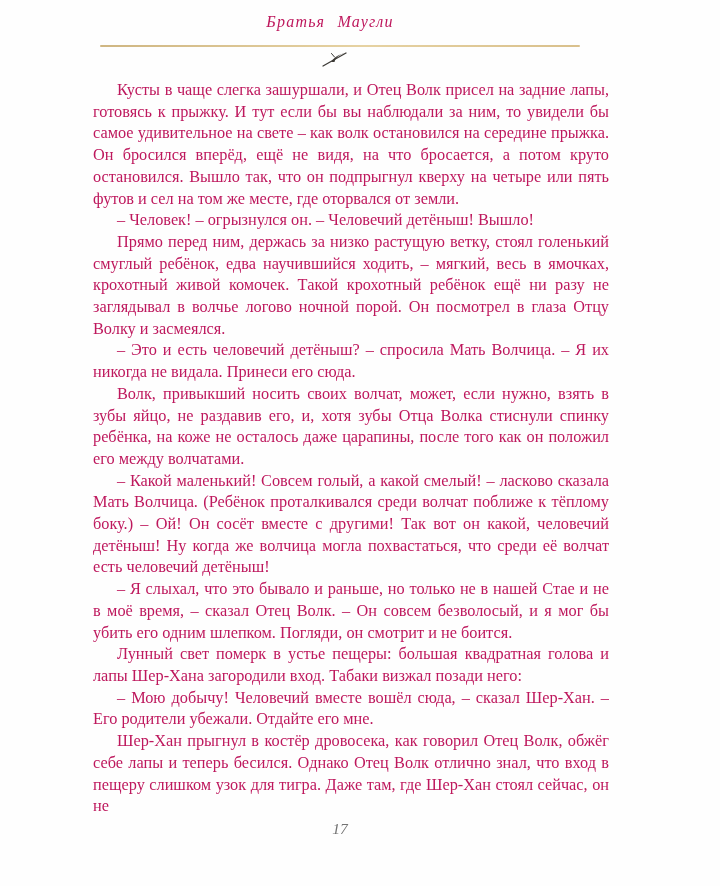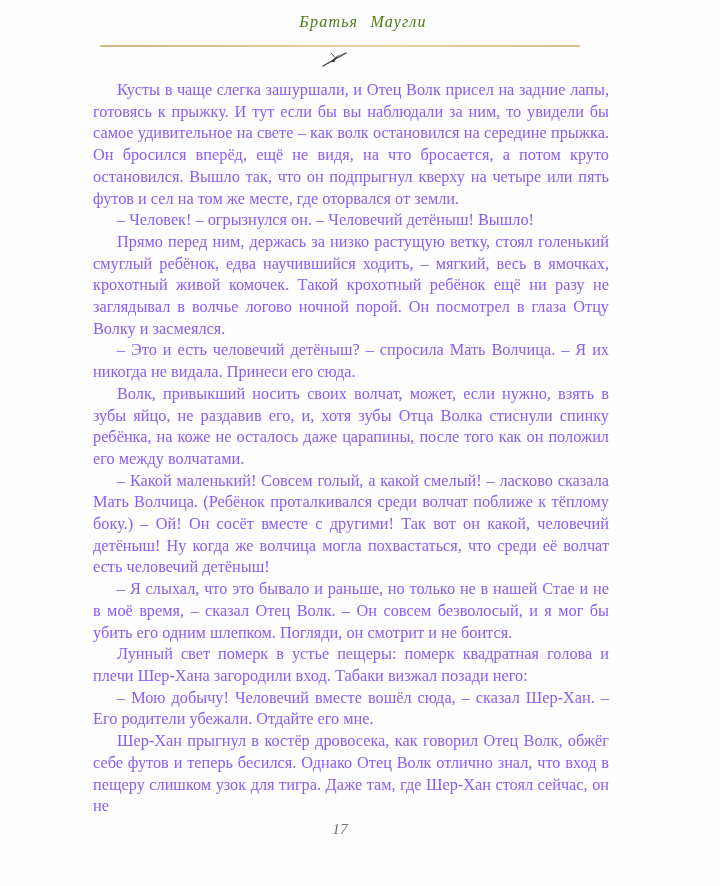--- a/index.html
+++ b/index.html
@@ -18,22 +18,21 @@
   .running-header {
     position: absolute;
     top: 13px;
     left: 0;
     width: 660px;
     text-align: center;
     font-style: italic;
     font-size: 16px;
     letter-spacing: 1.2px;
     word-spacing: 7px;
-    color: #4d7c0f;
-    padding-left: 33px;
+    color: #be185d;
   }
   .header-rule {
     position: absolute;
     top: 45px;
     left: 100px;
     width: 480px;
     height: 2px;
     background: linear-gradient(to right, #cfb682, #e6d2a2 55%, #d9c08c);
     border-radius: 1px;
   }
@@ -45,21 +44,21 @@
     height: 18px;
   }
   .text-body {
     position: absolute;
     top: 79px;
     left: 93px;
     width: 516px;
     text-align: justify;
     font-size: 16.3px;
     line-height: 21.7px;
-    color: #8b5cf6;
+    color: #be185d;
   }
   .text-body p.para {
     margin: 0;
     padding: 0;
     text-indent: 24px;
   }
   .page-number {
     position: absolute;
     top: 820px;
     left: 0;
@@ -88,20 +87,20 @@
   </span>
 
   <div class="text-body">
       <p class="para">Кусты в чаще слегка зашуршали, и Отец Волк присел на задние лапы, готовясь к прыжку. И тут если бы вы наблюдали за ним, то увидели бы самое удивительное на свете – как волк остановился на середине прыжка. Он бросился вперёд, ещё не видя, на что бросается, а потом круто остановился. Вышло так, что он подпрыгнул кверху на четыре или пять футов и сел на том же месте, где оторвался от земли.</p>
       <p class="para">– Человек! – огрызнулся он. – Человечий детёныш! Вышло!</p>
       <p class="para">Прямо перед ним, держась за низко растущую ветку, стоял голенький смуглый ребёнок, едва научившийся ходить, – мягкий, весь в ямочках, крохотный живой комочек. Такой крохотный ребёнок ещё ни разу не заглядывал в волчье логово ночной порой. Он посмотрел в глаза Отцу Волку и засмеялся.</p>
       <p class="para">– Это и есть человечий детёныш? – спросила Мать Волчица. – Я их никогда не видала. Принеси его сюда.</p>
       <p class="para">Волк, привыкший носить своих волчат, может, если нужно, взять в зубы яйцо, не раздавив его, и, хотя зубы Отца Волка стиснули спинку ребёнка, на коже не осталось даже царапины, после того как он положил его между волчатами.</p>
       <p class="para">– Какой маленький! Совсем голый, а какой смелый! – ласково сказала Мать Волчица. (Ребёнок проталкивался среди волчат поближе к тёплому боку.) – Ой! Он сосёт вместе с другими! Так вот он какой, человечий детёныш! Ну когда же волчица могла похвастаться, что среди её волчат есть человечий детёныш!</p>
       <p class="para">– Я слыхал, что это бывало и раньше, но только не в нашей Стае и не в моё время, – сказал Отец Волк. – Он совсем безволосый, и я мог бы убить его одним шлепком. Погляди, он смотрит и не боится.</p>
-      <p class="para">Лунный свет померк в устье пещеры: померк квадратная голова и плечи Шер-Хана загородили вход. Табаки визжал позади него:</p>
+      <p class="para">Лунный свет померк в устье пещеры: большая квадратная голова и лапы Шер-Хана загородили вход. Табаки визжал позади него:</p>
       <p class="para">– Мою добычу! Человечий вместе вошёл сюда, – сказал Шер-Хан. – Его родители убежали. Отдайте его мне.</p>
-      <p class="para">Шер-Хан прыгнул в костёр дровосека, как говорил Отец Волк, обжёг себе футов и теперь бесился. Однако Отец Волк отлично знал, что вход в пещеру слишком узок для тигра. Даже там, где Шер-Хан стоял сейчас, он не</p>
+      <p class="para">Шер-Хан прыгнул в костёр дровосека, как говорил Отец Волк, обжёг себе лапы и теперь бесился. Однако Отец Волк отлично знал, что вход в пещеру слишком узок для тигра. Даже там, где Шер-Хан стоял сейчас, он не</p>
     </div>
 
   <div class="page-number">17</div>
 
 </div>
 
 </body></html>

